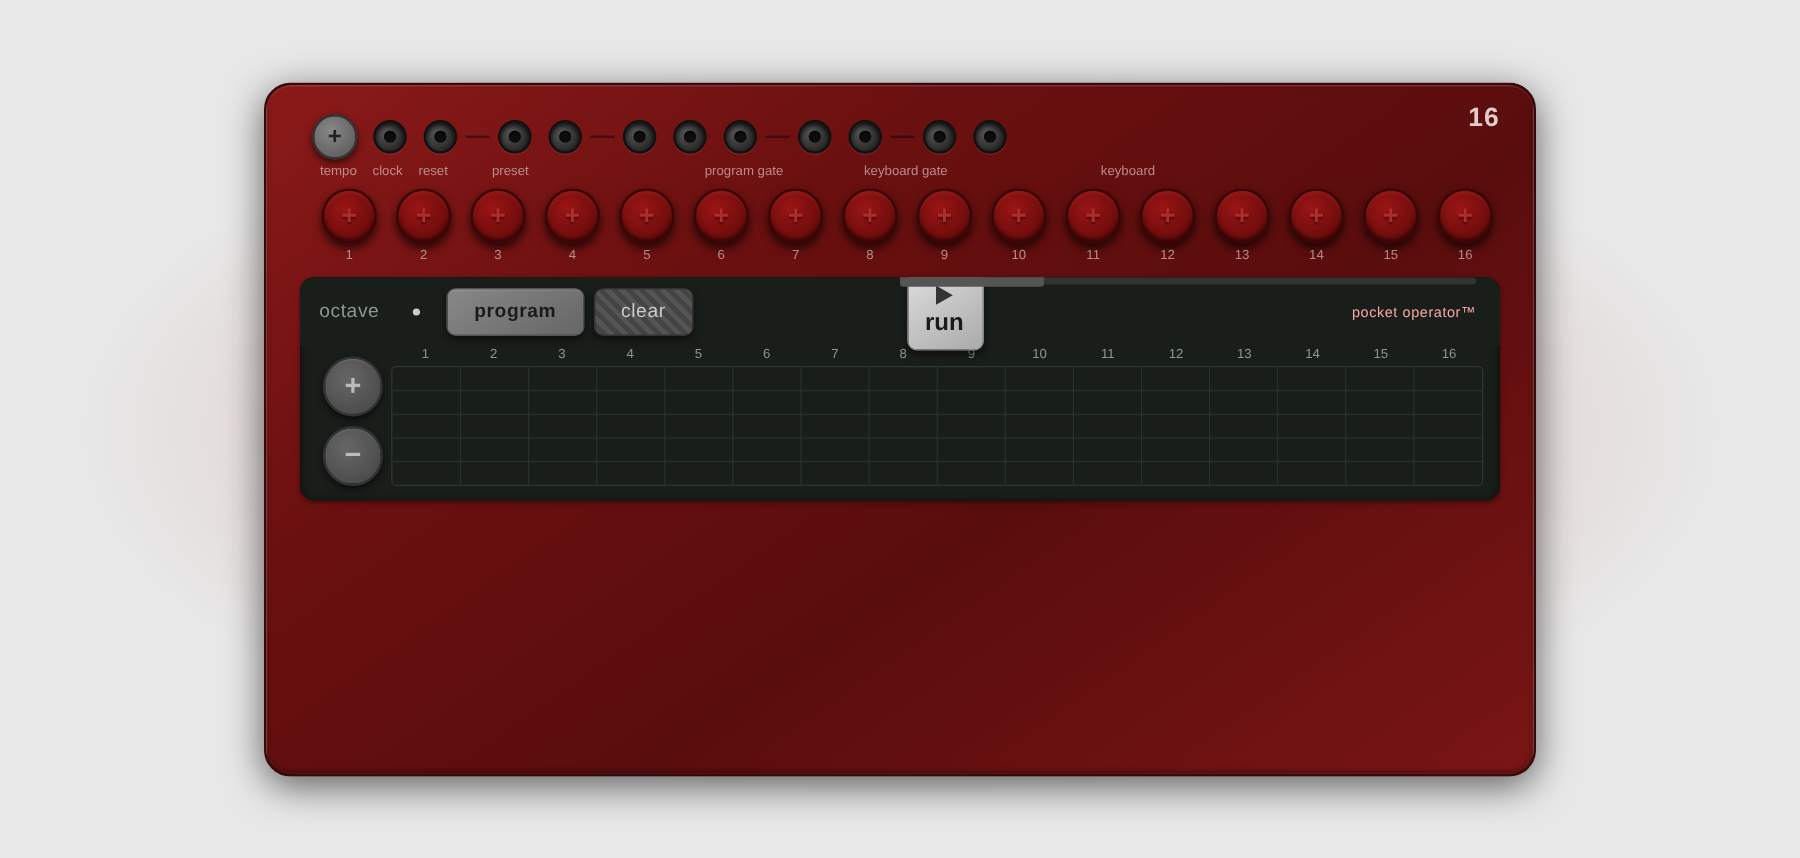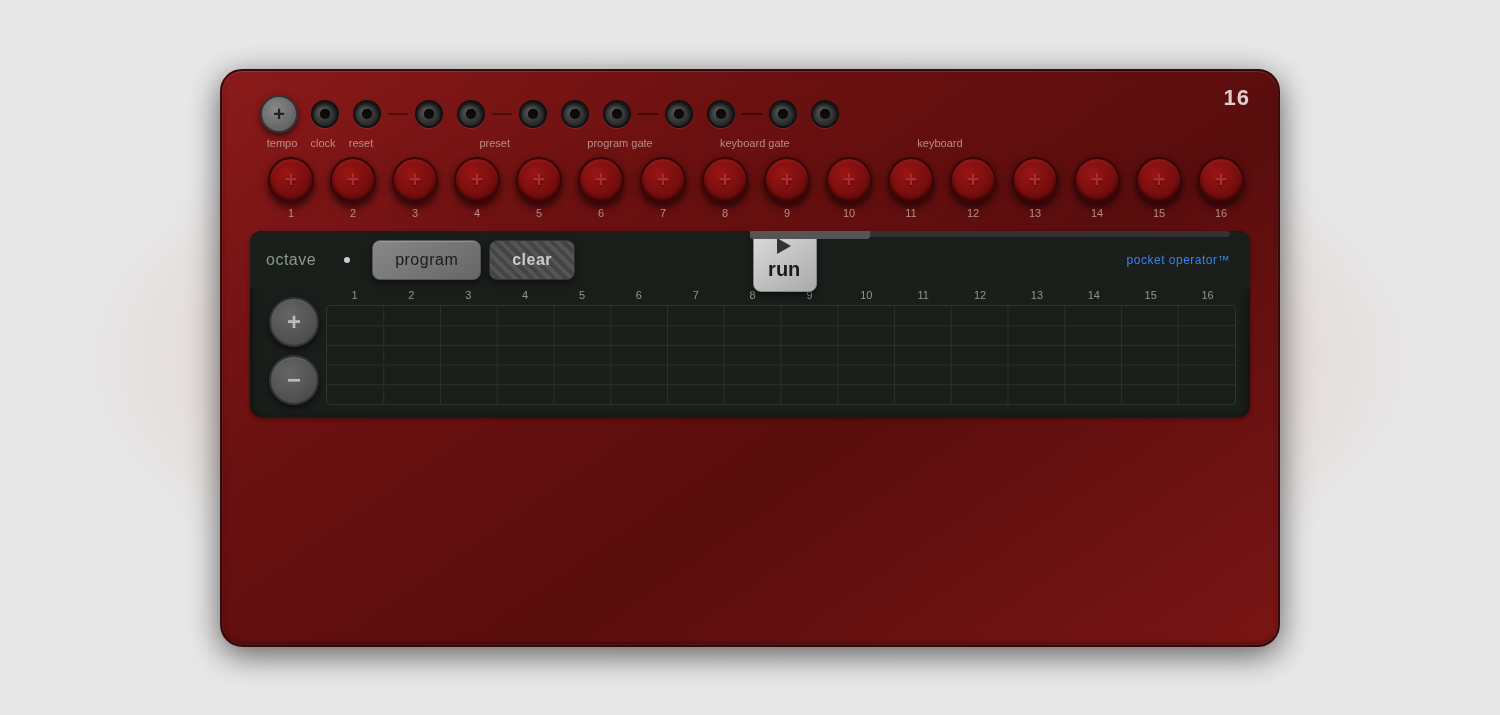--- a/index.html
+++ b/index.html
@@ -235,41 +235,41 @@
       background: #ccc;
       margin-right: 22px;
     }
 
     .btn-program {
       padding: 10px 22px;
       background: linear-gradient(145deg, #888, #666);
       border-radius: 8px;
       color: #1a1a1a;
       font-size: 16px;
-      font-weight: normal;
+      font-weight: bold;
       border: 1px solid #555;
       box-shadow: 0 3px 6px rgba(0,0,0,0.5), inset 0 1px 0 rgba(255,255,255,0.2);
       cursor: pointer;
       margin-right: 8px;
       letter-spacing: 0.5px;
     }
 
     .btn-clear {
       padding: 10px 22px;
       background: repeating-linear-gradient(
         45deg,
         #555 0px,
         #555 4px,
         #444 4px,
         #444 8px
       );
       border-radius: 8px;
       color: #ccc;
       font-size: 16px;
-      font-weight: bold;
+      font-weight: normal;
       border: 1px solid #333;
       box-shadow: 0 3px 6px rgba(0,0,0,0.5);
       cursor: pointer;
       margin-right: 8px;
       letter-spacing: 0.5px;
     }
 
     .spacer-wide {
       flex: 1;
       max-width: 140px;
@@ -298,21 +298,21 @@
       width: 0;
       height: 0;
       border-top: 8px solid transparent;
       border-bottom: 8px solid transparent;
       border-left: 14px solid #333;
     }
 
     .pocket-operator-label {
       position: absolute;
       right: 20px;
-      color: #3b82f6;
+      color: #fca5a5;
       font-size: 12px;
       letter-spacing: 0.5px;
     }
 
     
     .progress-track {
       position: absolute;
       top: 0;
       left: 50%;
       right: 20px;
@@ -436,21 +436,21 @@
         </div>
         <div class="jack">
           <div class="jack-circle"></div>
         </div>
       </div>
 
       <div style="display:flex; align-items:center; padding-left:10px; margin-bottom:8px; gap:0;">
         <span class="jack-label" style="width:44px; text-align:center;">tempo</span>
         <span class="jack-label" style="width:38px; text-align:center;">clock</span>
         <span class="jack-label" style="width:38px; text-align:center;">reset</span>
-        <span class="jack-label" style="width:100px; text-align:right; margin-left:30px;">preset</span>
+        <span class="jack-label" style="width:100px; text-align:left; margin-left:30px;">preset</span>
         <span class="jack-label" style="width:160px; text-align:center; margin-left:30px;">program gate</span>
         <span class="jack-label" style="width:130px; text-align:left; margin-left:20px;">keyboard gate</span>
         <span class="jack-label" style="width:100px; text-align:center; margin-left:40px;">keyboard</span>
       </div>
 
       <div class="knob-row">
         <div class="knob-container">
           <div class="knob"></div>
           <span class="knob-number">1</span>
         </div>

